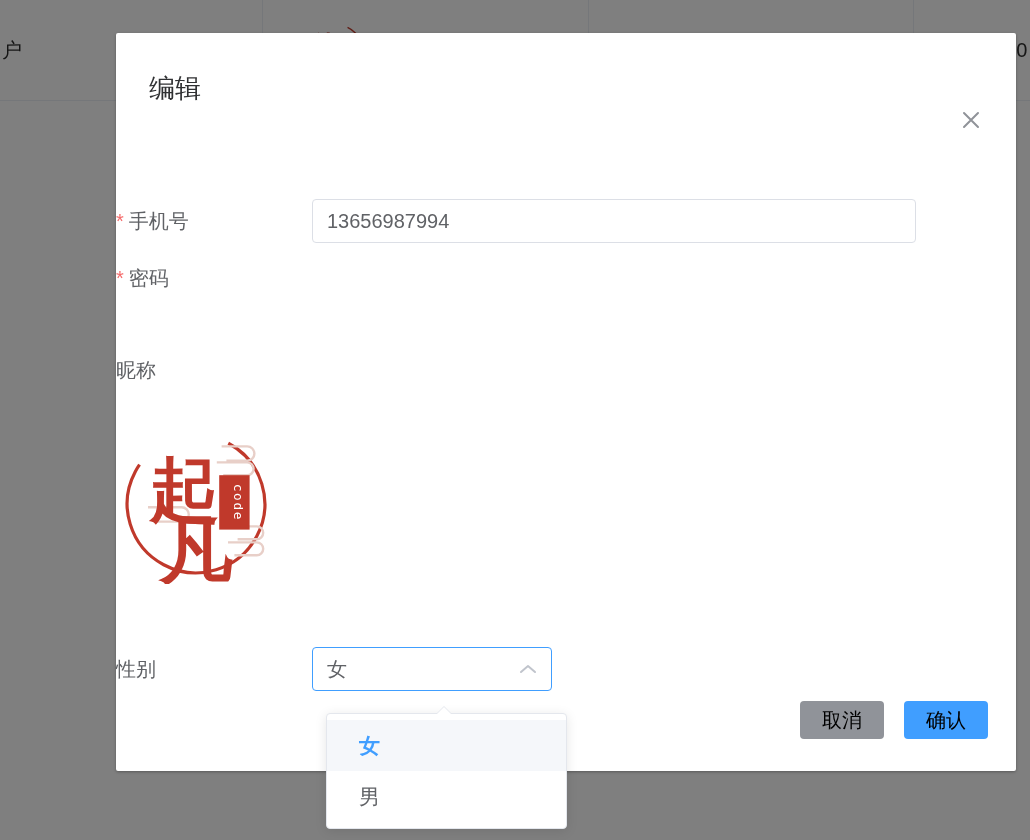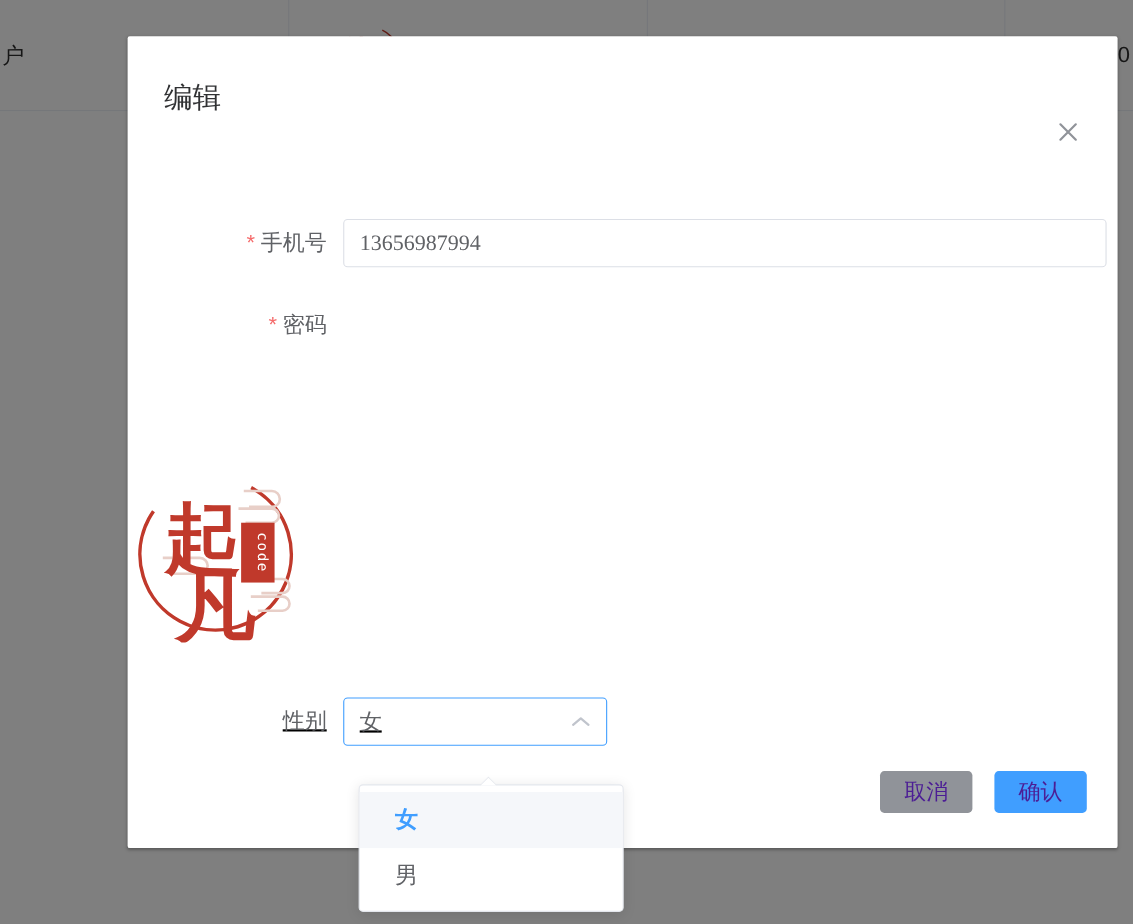--- a/index.html
+++ b/index.html
@@ -116,58 +116,57 @@
   
   .form-row {
     position: absolute;
     left: 0;
     width: 100%;
     display: flex;
     align-items: flex-start;
   }
   .form-label {
     width: 196px;            
-    text-align: right;
     padding-right: 15px;
     font-size: 20px;
     color: #606266;
     line-height: 44px;
     white-space: nowrap;
     flex: none;
   }
   .req-star {
     color: #f56c6c;
     margin-right: 5px;
     font-size: 20px;
   }
   .form-control { flex: 1 1 auto; }
 
   .text-input {
-    width: 694px;
+    width: 604px;
     height: 44px;
     border: 1px solid #dcdfe6;
     border-radius: 4px;
     background: #ffffff;
     padding: 0 14px;
     font-size: 20px;
     color: #606266;
     line-height: 42px;
-    font-family: Liberation Serif, serif;
+    font-family: Liberation Sans, sans-serif;
     outline: none;
     display: block;
     white-space: nowrap;
     overflow: hidden;
   }
 
   
   .row-phone    { top: 66px; }
-  .row-password { top: 141px; flex-direction: column; }
+  .row-password { top: 123px; flex-direction: column; }
   .row-nickname { top: 215px; }
   .row-avatar   { top: 287px; }
-  .row-gender   { top: 501px; text-decoration: underline; }
+  .row-gender   { top: 514px; }
 
   .avatar-big {
     width: 160px; height: 160px;
     margin-top: 4px;
   }
 
   
   .select-box {
     position: relative;
     width: 240px;
@@ -240,21 +239,21 @@
   }
   .btn {
     border: none;
     border-radius: 4px;
     font-size: 20px;
     padding: 0 22px;
     height: 38px;
     line-height: 38px;
     cursor: pointer;
     font-family: "Liberation Sans", "DejaVu Sans", sans-serif;
-    color: #4c1d95;
+    color: #000000;
   }
   .btn-cancel  { background: #909399; }
   .btn-confirm { background: #409eff; }
 </style>
 </head>
 <body>
 
 <div id="page-root">
 
   <div class="bg-table">
@@ -307,20 +306,21 @@
         </div>
       </div>
 
       <div class="form-row row-password">
         <div class="form-label">
           <span class="req-star">*</span><span>密码</span>
         </div>
       </div>
 
       <div class="form-row row-nickname">
+        <div class="form-label">昵称</div>
       </div>
 
       <div class="form-row row-avatar">
         <div class="form-control">
           <div class="avatar-big logo">
             <svg viewBox="0 0 200 200" aria-hidden="true">
 
               <circle cx="100" cy="100" r="86" fill="none" stroke="#c0392b" stroke-width="4" stroke-dasharray="415 125" transform="rotate(-62 100 100)"></circle>
 
               <g fill="none" stroke="#e8cfc8" stroke-width="3">

